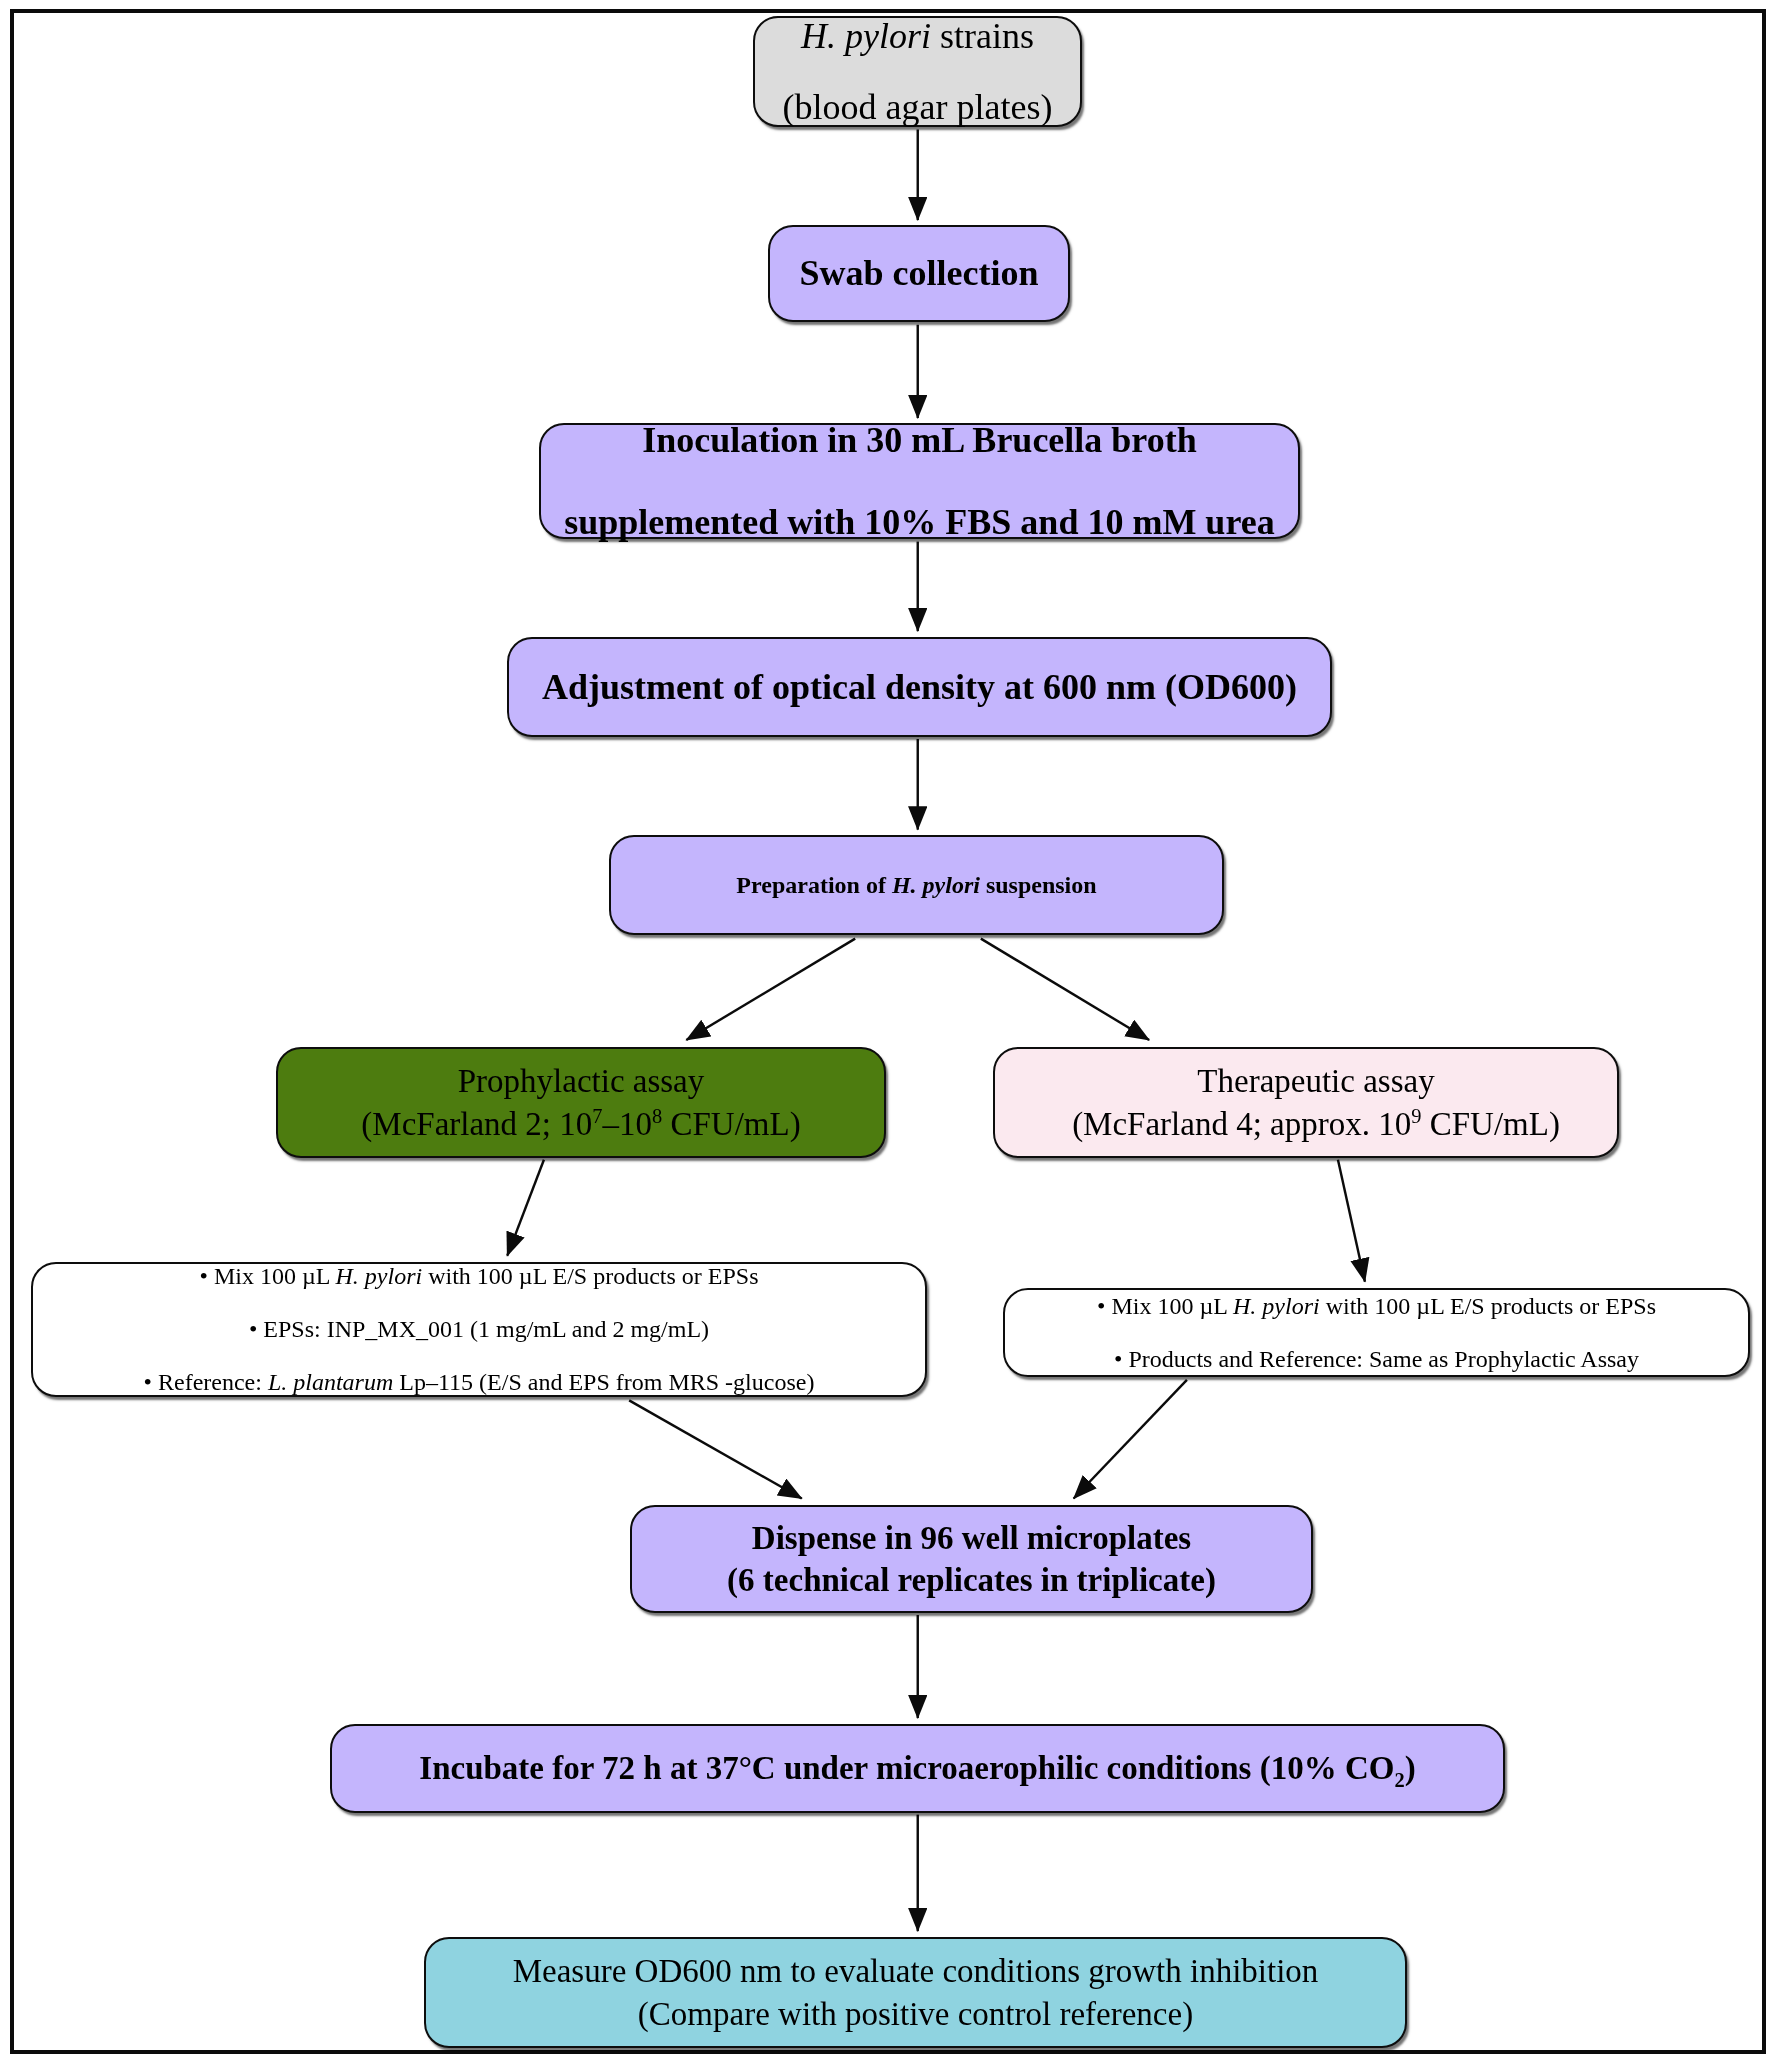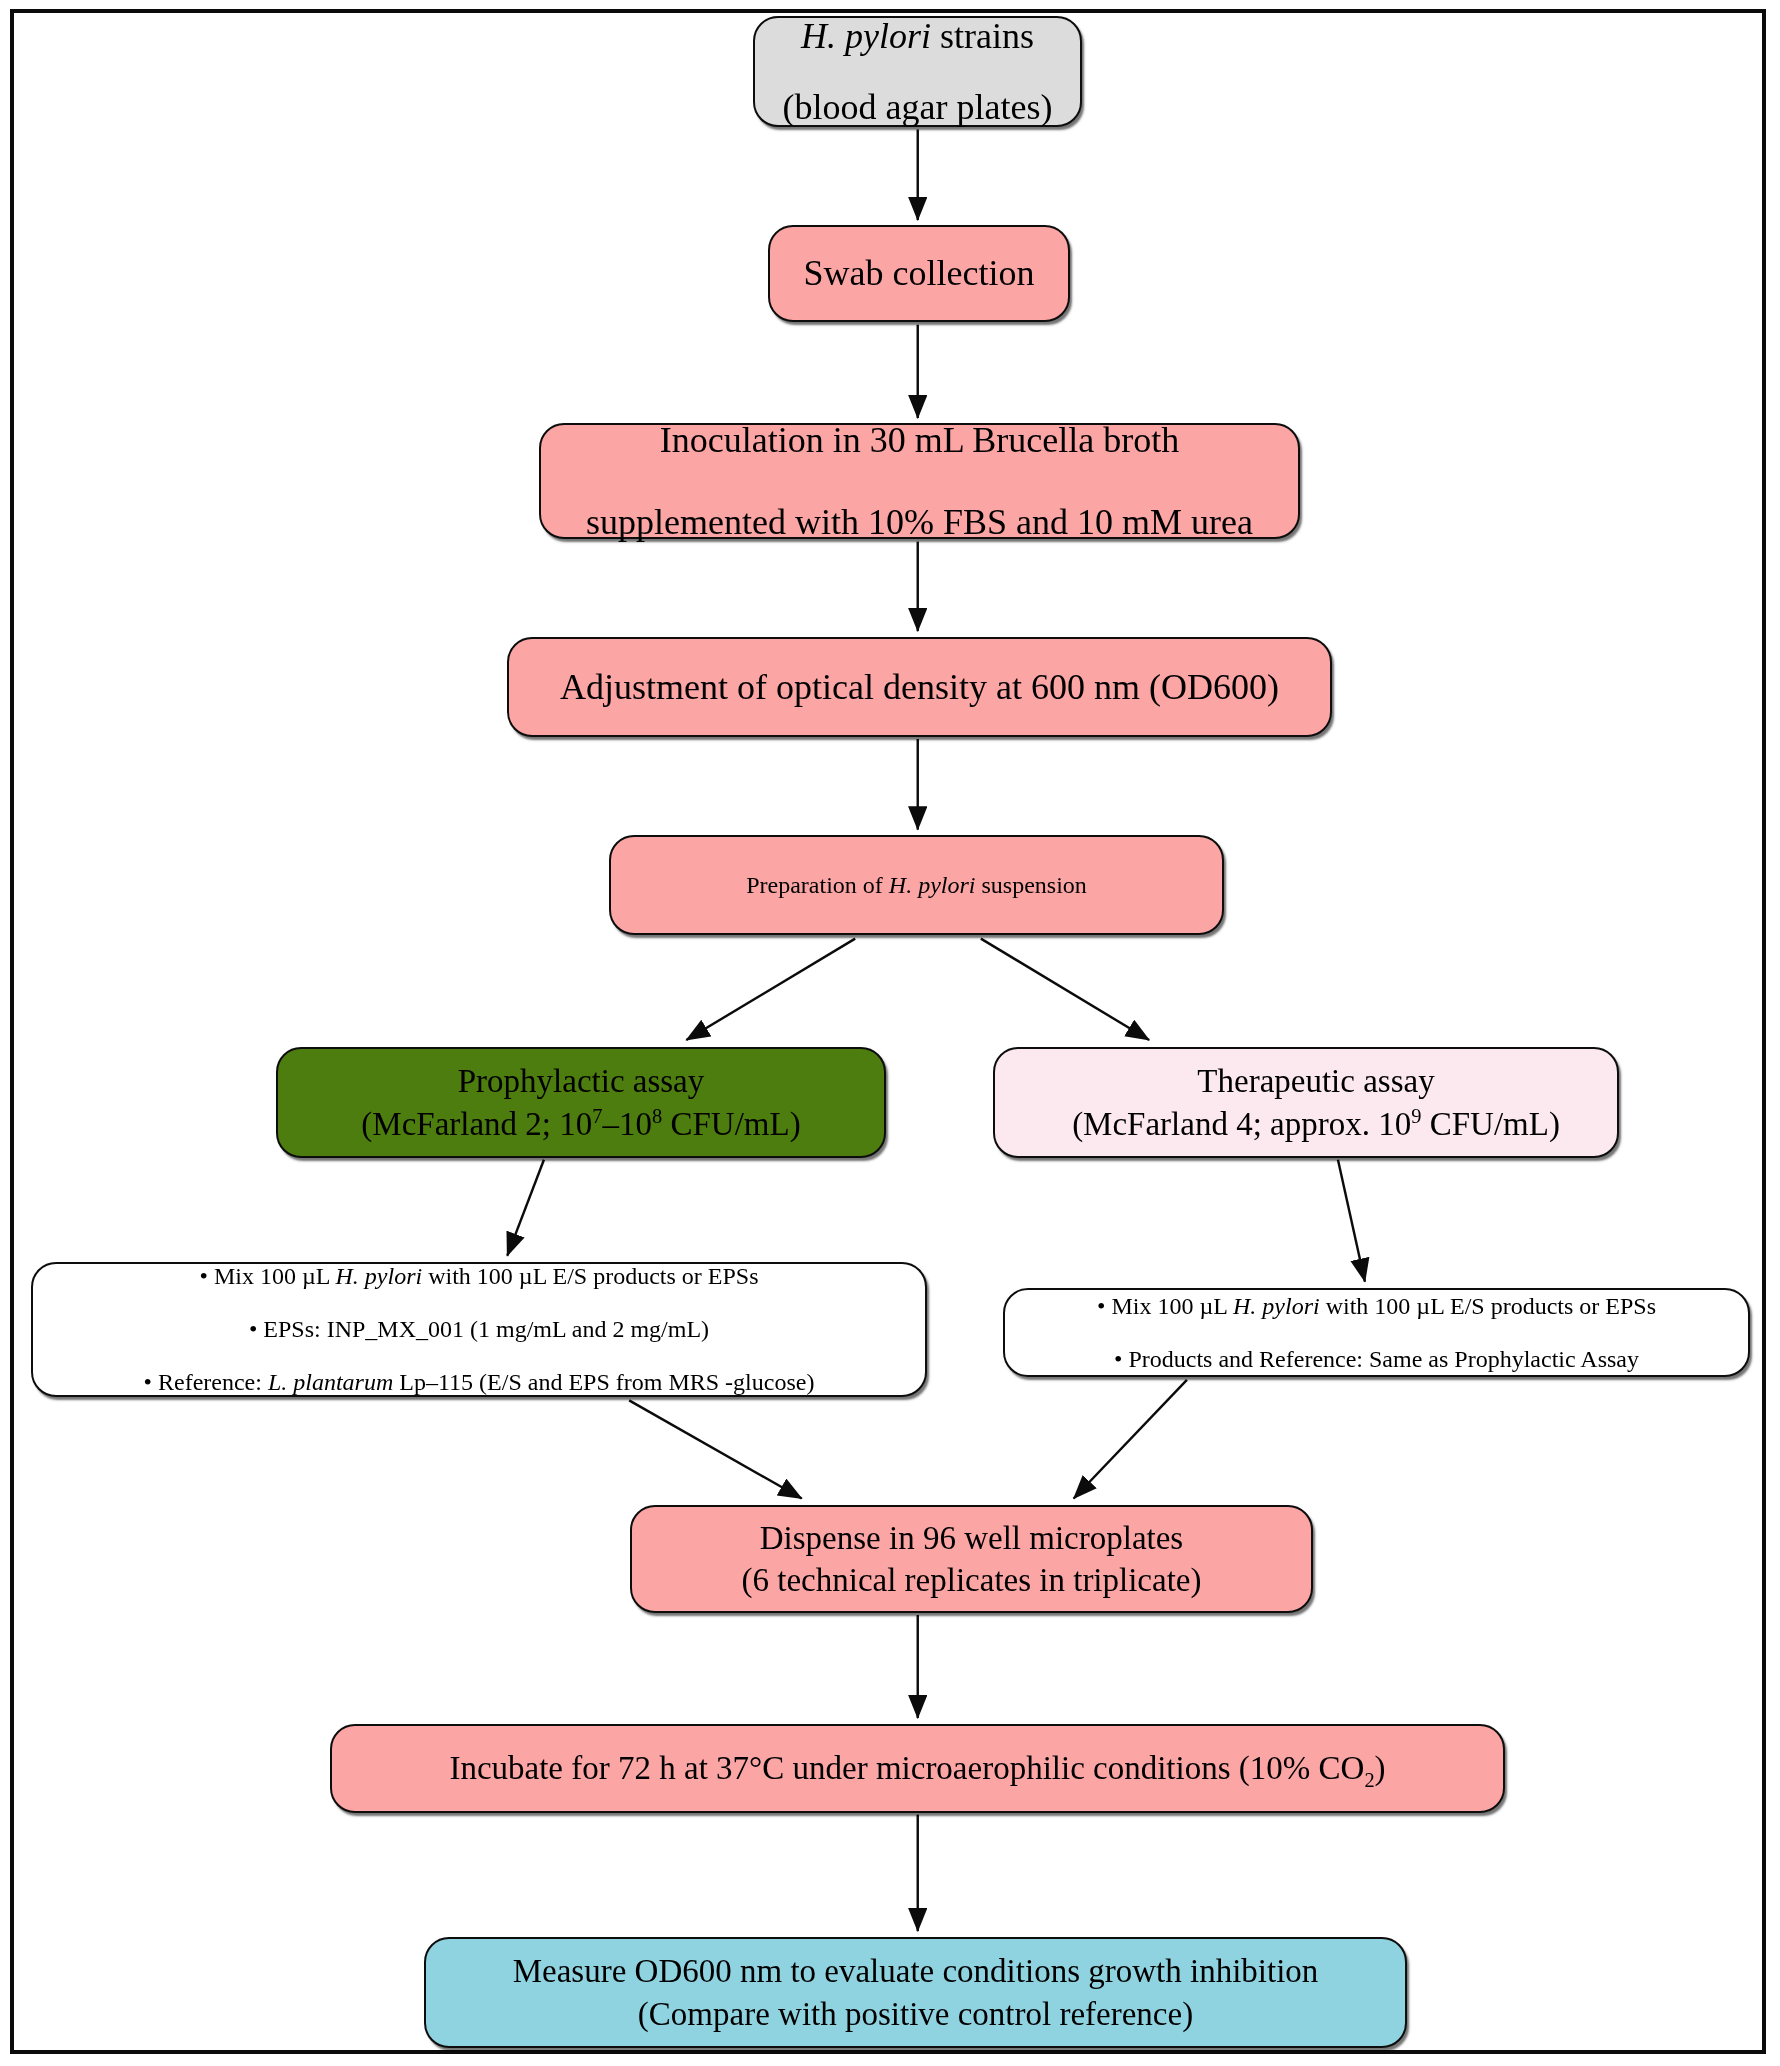--- a/index.html
+++ b/index.html
@@ -62,21 +62,21 @@
     display: block;
     white-space: nowrap;
   }
 
   .it { font-style: italic; }
   sup { font-size: 0.62em; vertical-align: super; line-height: 0; }
   sub { font-size: 0.62em; vertical-align: sub; line-height: 0; }
 
   
   .c-gray   { background: #dcdcdc; }
-  .c-blue   { background: #fca5a5; }
+  .c-blue   { background: #c4b5fd; font-weight: bold; }
   .c-yellow { background: #4d7c0f; }
   .c-pink   { background: #fbe9ef; padding-left: 20px; }
   .c-white  { background: #ffffff; }
   .c-teal   { background: #8fd3e0; }
 
   
   #n-strains     { left: 753px; top:  16px; width: 329px;  height: 111px; font-size: 36px; gap: 24px; }
   #n-swab        { left: 768px; top: 225px; width: 302px;  height: 97px; font-size: 36px; }
   #n-inoc        { left: 539px; top: 423px; width: 761px; height: 116px; font-size: 36px; gap: 36px; }
   #n-od600       { left:  507px; top:637px; width: 825px; height: 100px; font-size: 36px; }

